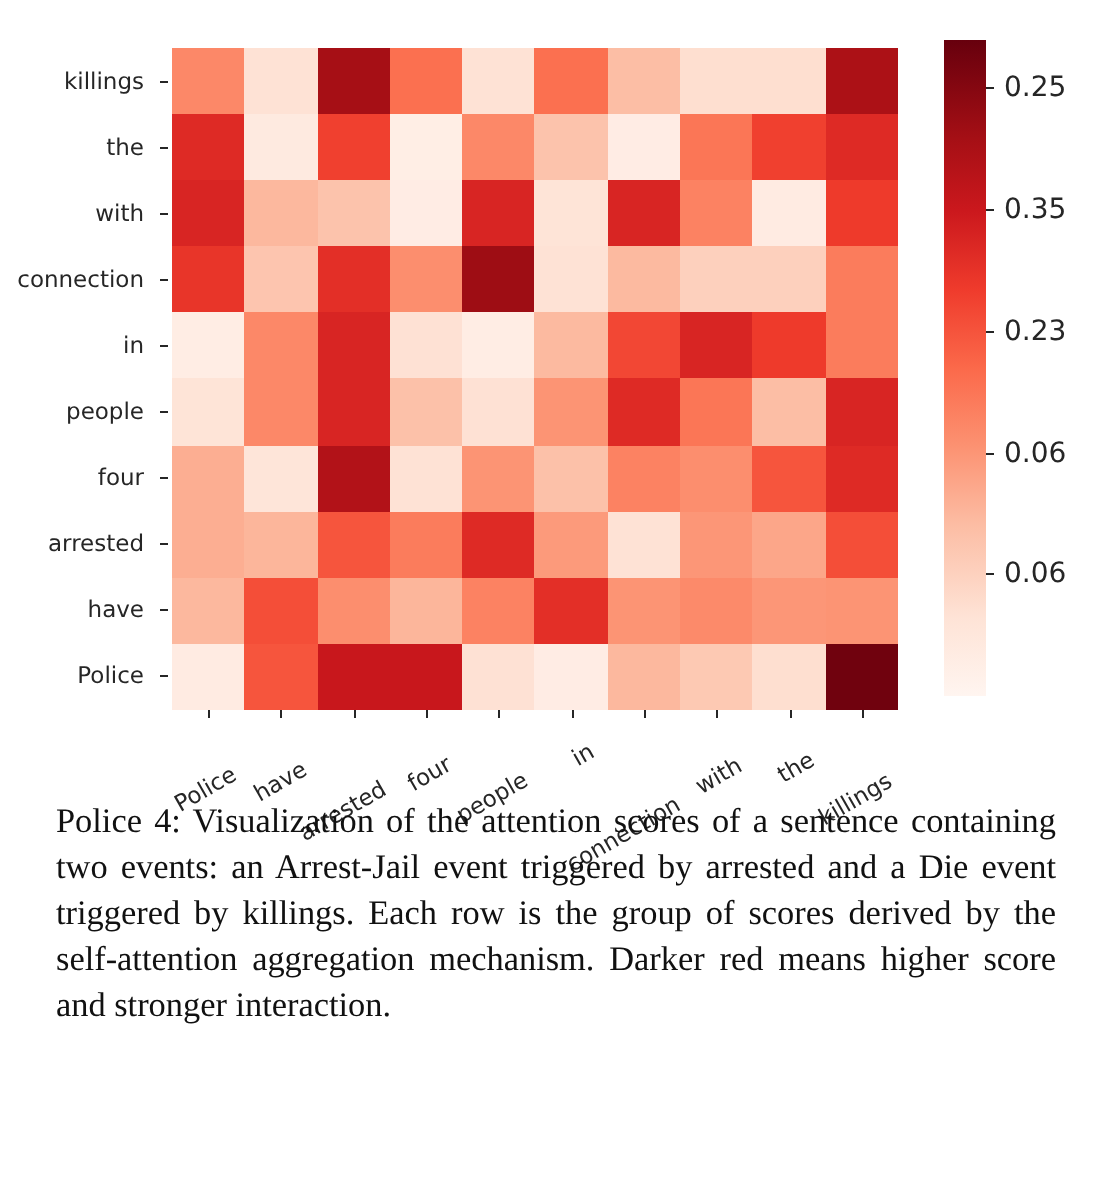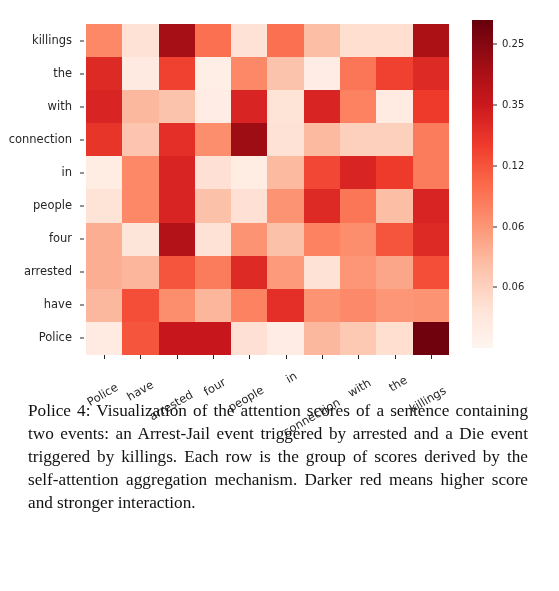--- a/index.html
+++ b/index.html
@@ -121,21 +121,21 @@
     position: absolute;
     left: 21px;
     width: 4px;
     height: 1px;
     background: #262626;
     transform: translateY(-50%);
   }
   .cblabel {
     position: absolute;
     left: 30px;
-    font-size: 10px;
+    font-size: 14px;
     color: #262626;
     line-height: 1;
     transform: translateY(-50%);
     white-space: nowrap;
   }
 
   
   #caption {
     position: absolute;
     left: 28px;
@@ -302,21 +302,21 @@
       <div class="xtick" style="left: 344.85px;"></div>
     </div>
 
   <div id="colorbar-wrap">
     <div id="colorbar"></div>
   <div class="cbtick" style="top: 267.259px;"></div>
       <div class="cblabel" style="top: 267.259px;">0.06</div>
       <div class="cbtick" style="top: 206.519px;"></div>
       <div class="cblabel" style="top: 206.519px;">0.06</div>
       <div class="cbtick" style="top: 145.778px;"></div>
-      <div class="cblabel" style="top: 145.778px;">0.12</div>
+      <div class="cblabel" style="top: 145.778px;">0.23</div>
       <div class="cbtick" style="top: 85.037px;"></div>
       <div class="cblabel" style="top: 85.037px;">0.35</div>
       <div class="cbtick" style="top: 24.2963px;"></div>
       <div class="cblabel" style="top: 24.2963px;">0.25</div>
     </div>
 
 </div>
 
 <div id="caption">
   <span>Police 4:</span>

